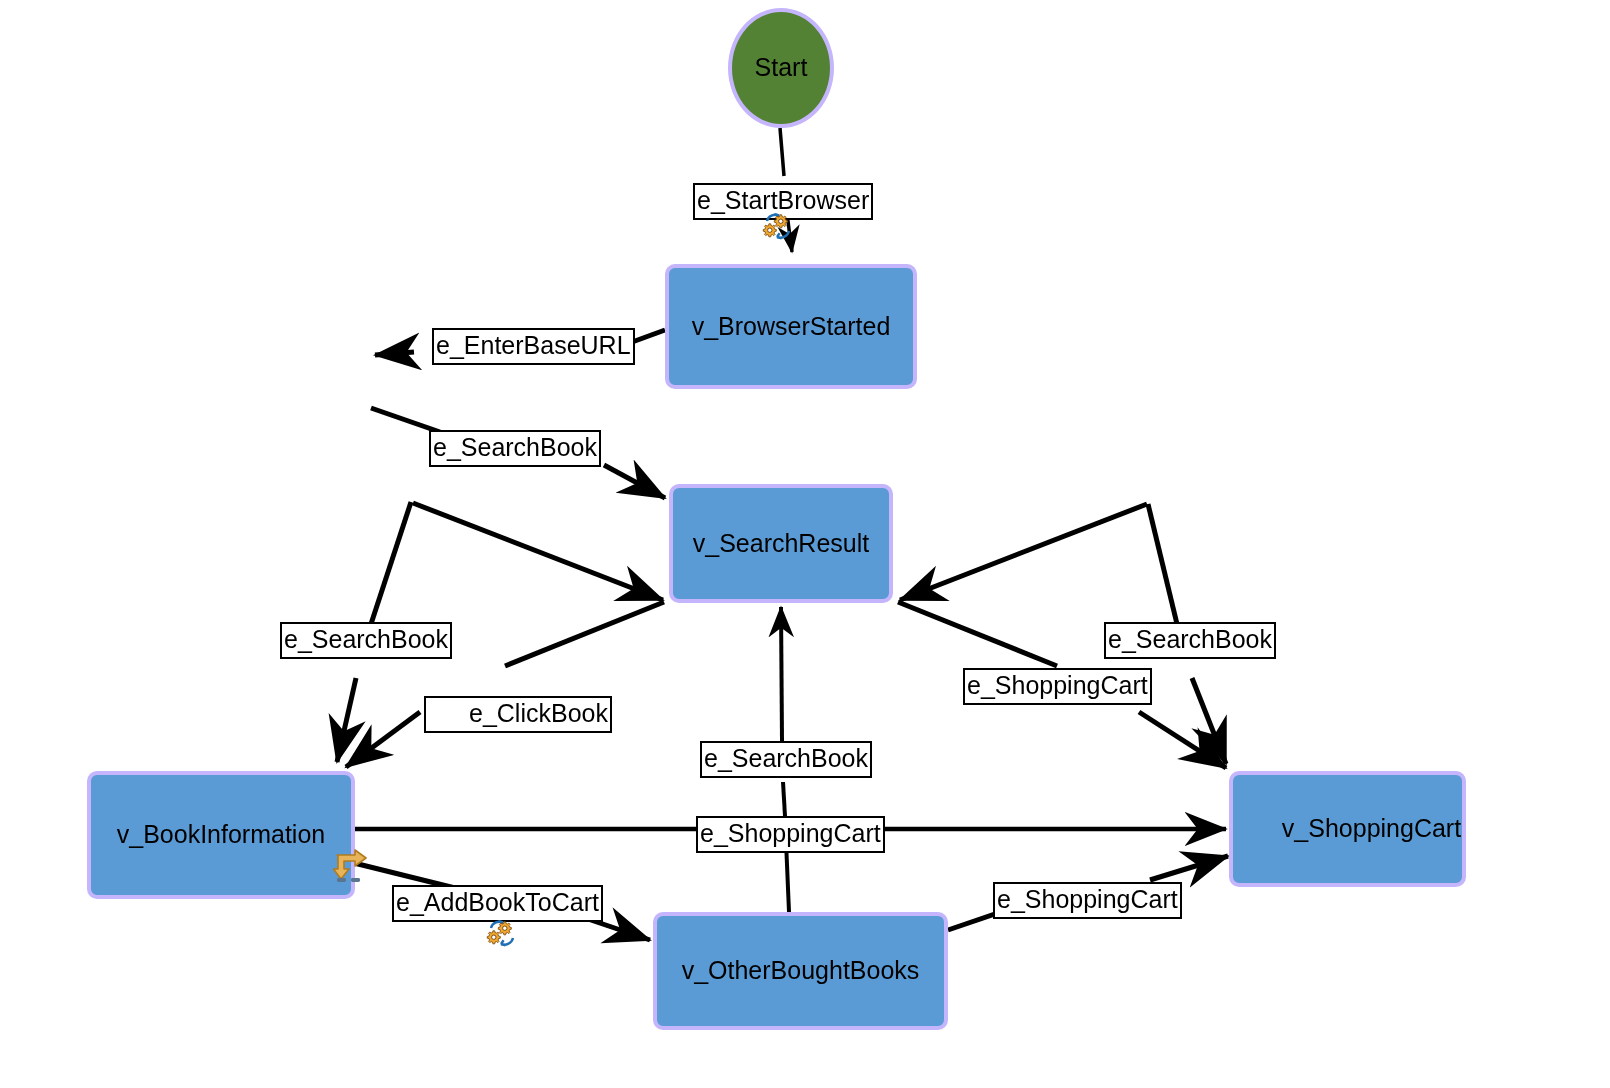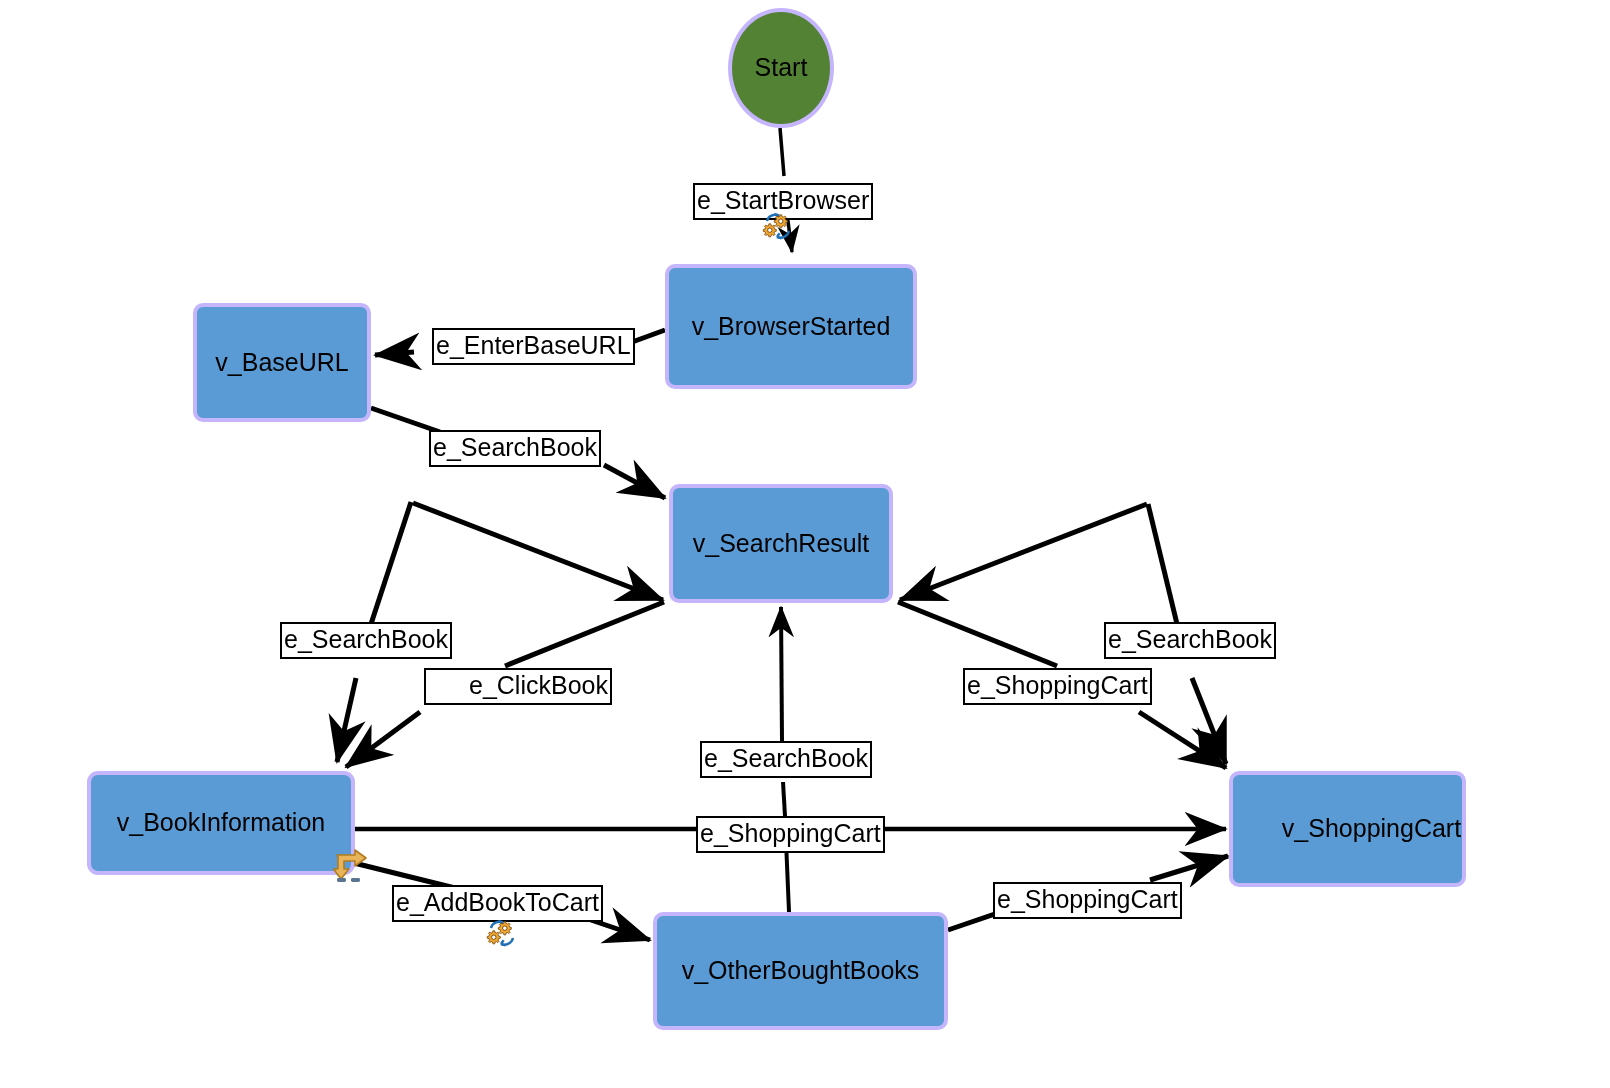--- a/index.html
+++ b/index.html
@@ -123,29 +123,26 @@
   </svg>
 
   <div class="node start" style="left:728px;top:8px;width:106px;height:120px;">
     <span>Start</span>
   </div>
 
   <div class="node" style="left:665px;top:256px;width:252px;height:125px;margin-top:8px;">
     <span>v_BrowserStarted</span>
   </div>
 
-  <div class="node" style="left:193px;top:303px;width:178px;height:119px;">
-    <span>v_BaseURL</span>
-  </div>
 
   <div class="node" style="left:669px;top:484px;width:224px;height:119px;">
     <span>v_SearchResult</span>
   </div>
 
-  <div class="node" style="left:87px;top:771px;width:268px;height:104px;border-radius:11px;">
+  <div class="node" style="left:87px;top:771px;width:268px;height:128px;">
     <span>v_BookInformation</span>
   </div>
 
   <div class="node" style="left:1229px;top:771px;width:237px;height:116px;padding-left:48px;">
     <span>v_ShoppingCart</span>
   </div>
 
   <div class="node" style="left:653px;top:912px;width:295px;height:118px;">
     <span>v_OtherBoughtBooks</span>
   </div>
@@ -159,21 +156,21 @@
   </div>
 
   <div class="elabel" style="left:429px;top:430px;">
     <span>e_SearchBook</span>
   </div>
 
   <div class="elabel" style="left:280px;top:622px;">
     <span>e_SearchBook</span>
   </div>
 
-  <div class="elabel" style="left:424px;top:668px;padding-left:43px;">
+  <div class="elabel" style="left:424px;top:696px;padding-left:43px;">
     <span>e_ClickBook</span>
   </div>
 
   <div class="elabel" style="left:1104px;top:622px;">
     <span>e_SearchBook</span>
   </div>
 
   <div class="elabel" style="left:963px;top:668px;">
     <span>e_ShoppingCart</span>
   </div>

